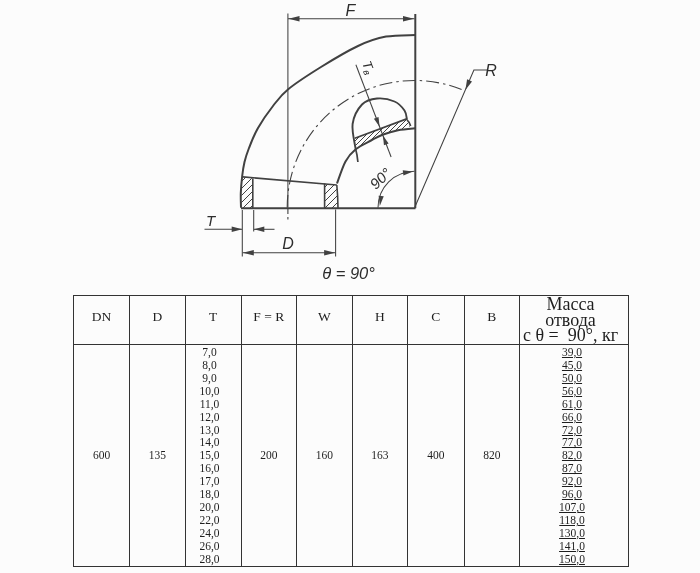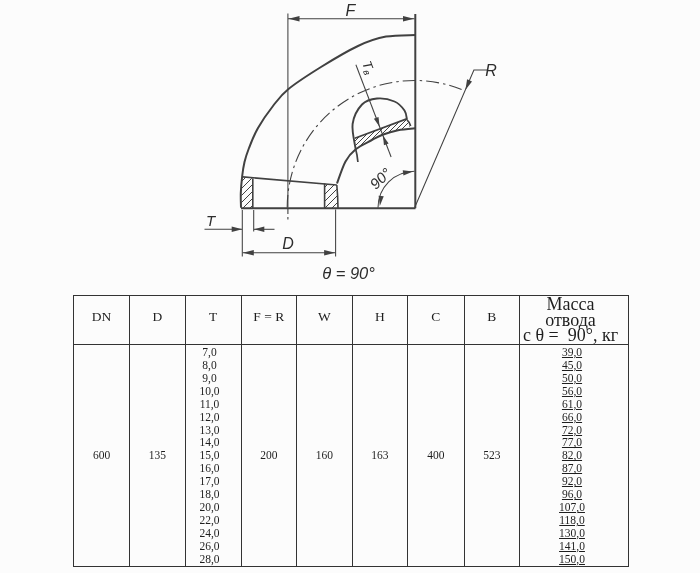--- a/index.html
+++ b/index.html
@@ -153,17 +153,17 @@
     <td class="hm">Масса отвода<br>с θ =&nbsp; 90°, кг</td>
   </tr>
   <tr>
     <td class="nums">600</td>
     <td class="nums">135</td>
     <td class="nums tcol">7,0<br>8,0<br>9,0<br>10,0<br>11,0<br>12,0<br>13,0<br>14,0<br>15,0<br>16,0<br>17,0<br>18,0<br>20,0<br>22,0<br>24,0<br>26,0<br>28,0</td>
     <td class="nums">200</td>
     <td class="nums">160</td>
     <td class="nums">163</td>
     <td class="nums">400</td>
-    <td class="nums">523</td>
+    <td class="nums">820</td>
     <td class="nums mcol">39,0<br>45,0<br>50,0<br>56,0<br>61,0<br>66,0<br>72,0<br>77,0<br>82,0<br>87,0<br>92,0<br>96,0<br>107,0<br>118,0<br>130,0<br>141,0<br>150,0</td>
   </tr>
 </tbody>
   </table>
 
 </body></html>

